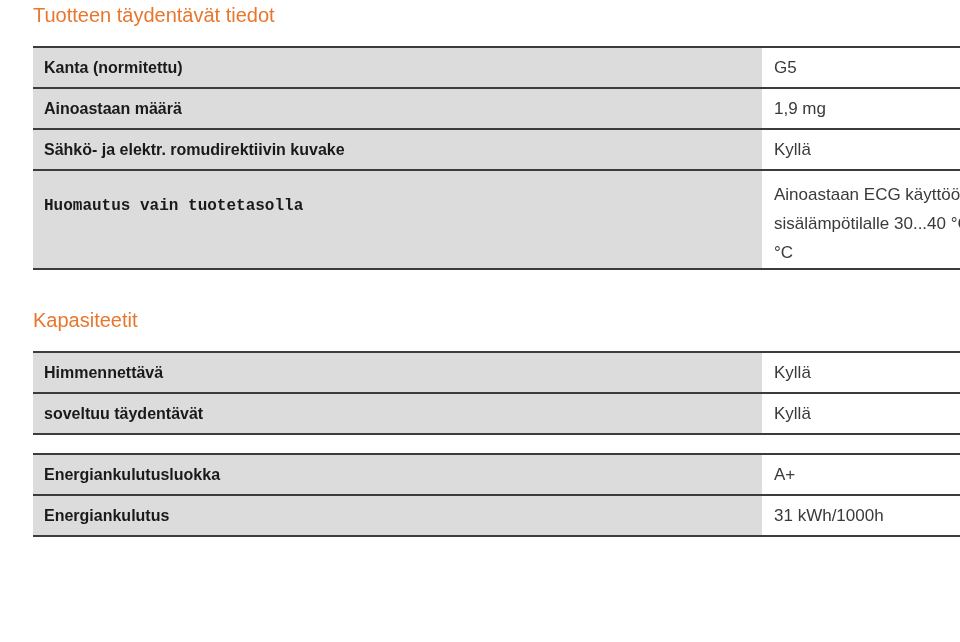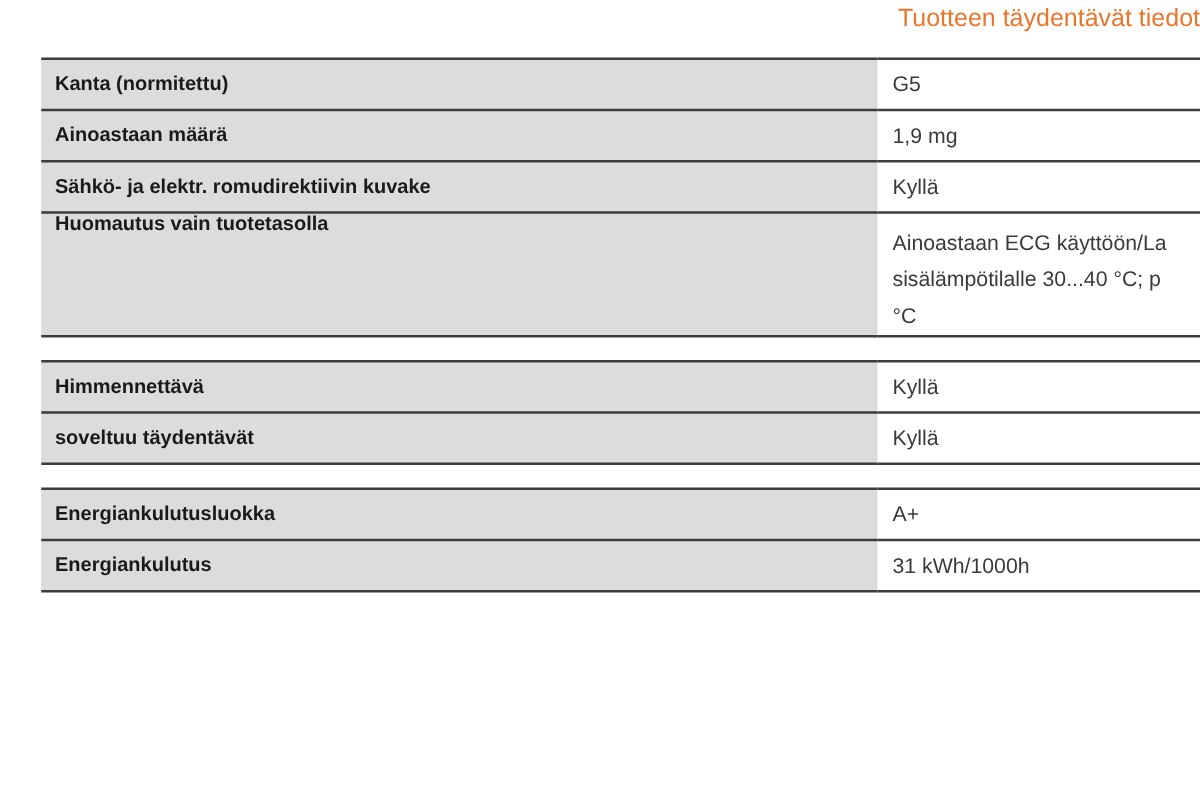--- a/index.html
+++ b/index.html
@@ -20,38 +20,37 @@
     left: 0;
     width: 960px;
     height: 642px;
   }
   .section-title {
     margin: 0 0 0 33px;
     font-size: 20px;
     line-height: 26px;
     font-weight: 400;
     color: #e8762c;
-    text-align: right;
   }
   .title-1 { margin-top: 2px; }
   .title-2 { margin-top: 37px; }
   .title-3 { margin-top: 42px; }
   table.spec {
     margin-left: 33px;
     margin-top: 18px;
     border-collapse: collapse;
     width: 1127px;            
     table-layout: fixed;
   }
   table.spec tr {
     border-top: 2px solid #3c3c3c;
     border-bottom: 2px solid #3c3c3c;
   }
   td.label-cell {
-    width: 669px;
+    width: 729px;
     background: #dcdcdc;
     padding: 0 10px 0 11px;
     height: 41px;
     font-size: 16px;
     font-weight: 700;
     color: #1a1a1a;
     vertical-align: middle;
     box-sizing: border-box;
   }
   td.value-cell {
@@ -60,21 +59,22 @@
     font-size: 17px;
     font-weight: 400;
     color: #3a3a3a;
     vertical-align: middle;
     white-space: pre;
     overflow: hidden;
   }
   tr.tall td.label-cell {
     height: 99px;
     vertical-align: top;
-    padding-top: 0;
+    padding-top: 26px;
+    font-family: Liberation Mono, monospace;
   }
   tr.tall td.value-cell {
     vertical-align: top;
     padding-top: 9px;
     line-height: 29px;
   }
 </style>
 </head>
 <body>
 
@@ -98,20 +98,21 @@
       </tr>
       <tr class="tall">
         <td class="label-cell">Huomautus vain tuotetasolla</td>
         <td class="value-cell">Ainoastaan ECG käyttöön/La
 sisälämpötilalle 30...40 °C; p
 °C</td>
       </tr>
     </tbody>
   </table>
 
+  <h2 class="section-title title-2">Kapasiteetit</h2>
 
   <table class="spec">
     <tbody>
       <tr>
         <td class="label-cell">Himmennettävä</td>
         <td class="value-cell">Kyllä</td>
       </tr>
       <tr>
         <td class="label-cell">soveltuu täydentävät</td>
         <td class="value-cell">Kyllä</td>

